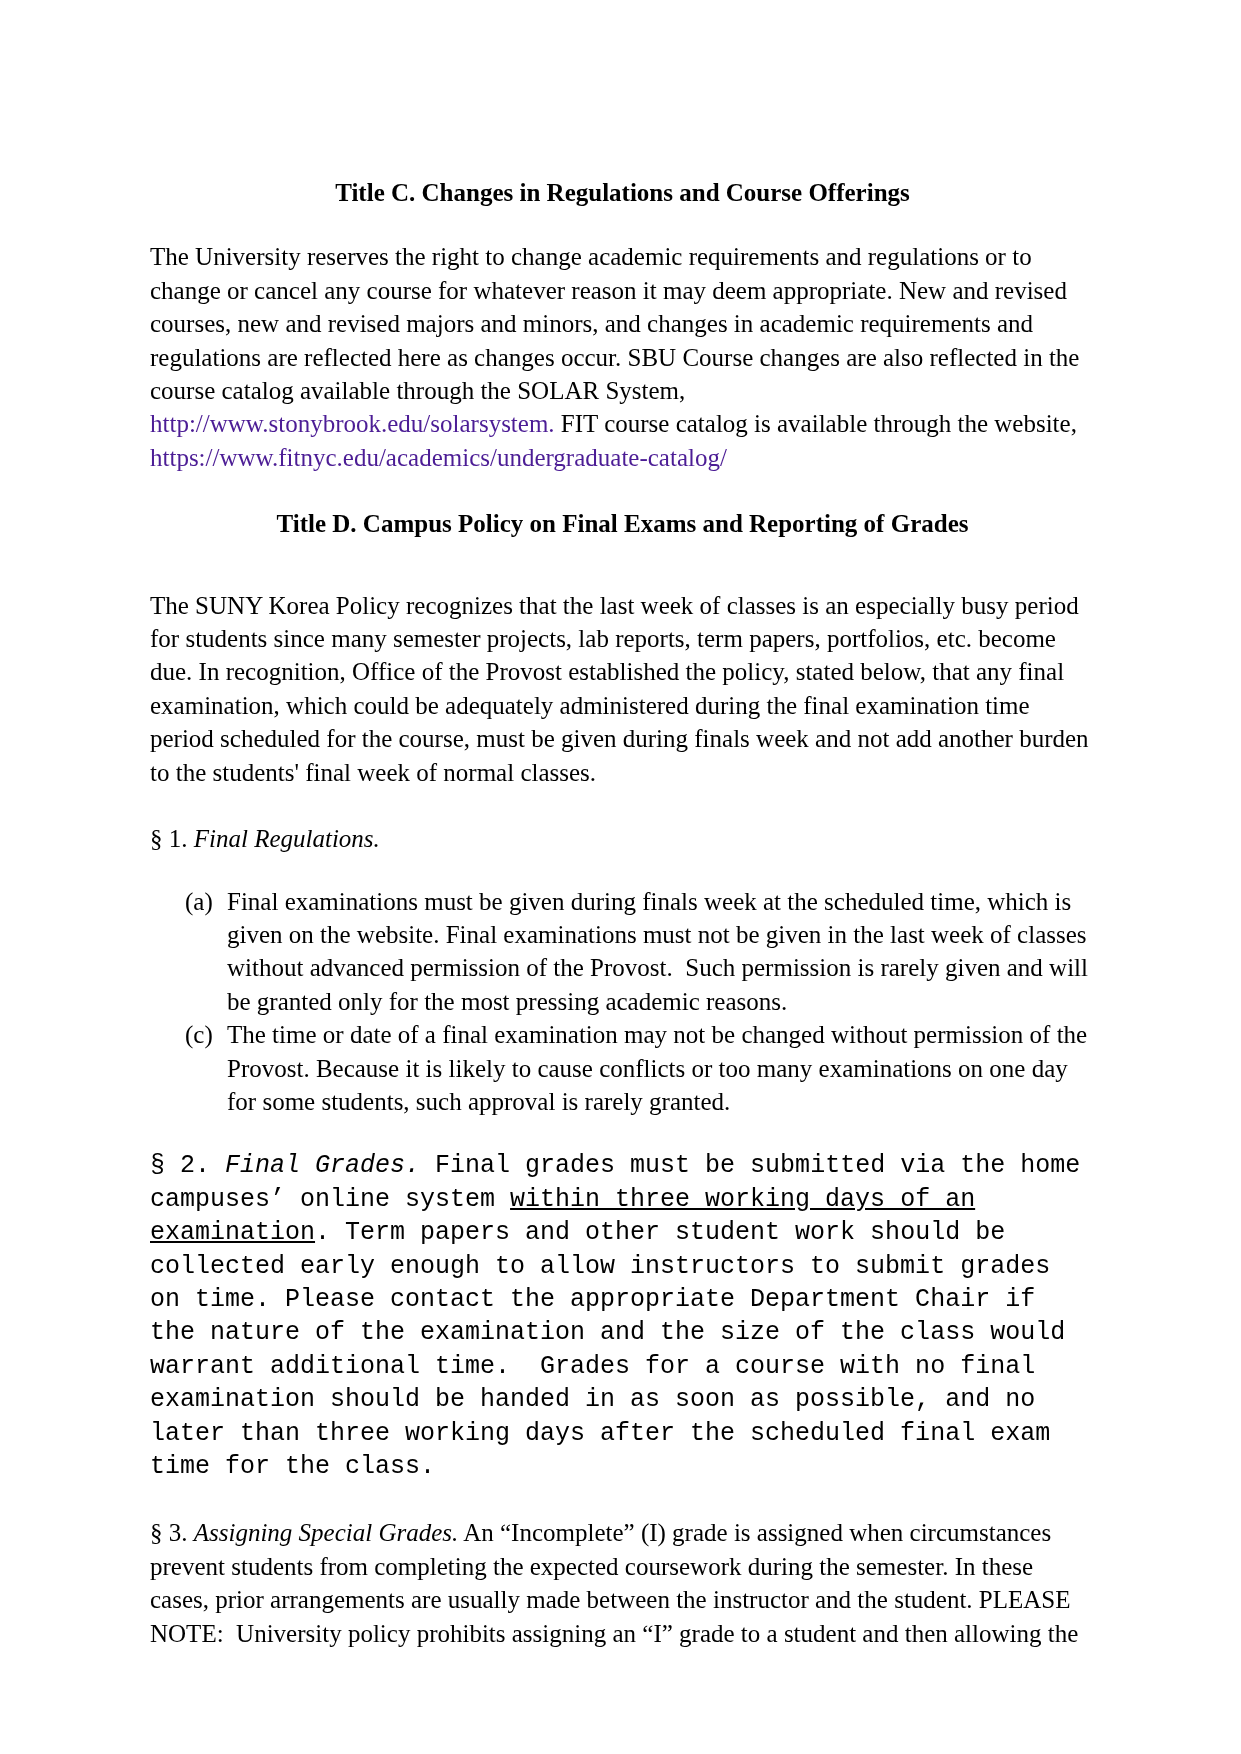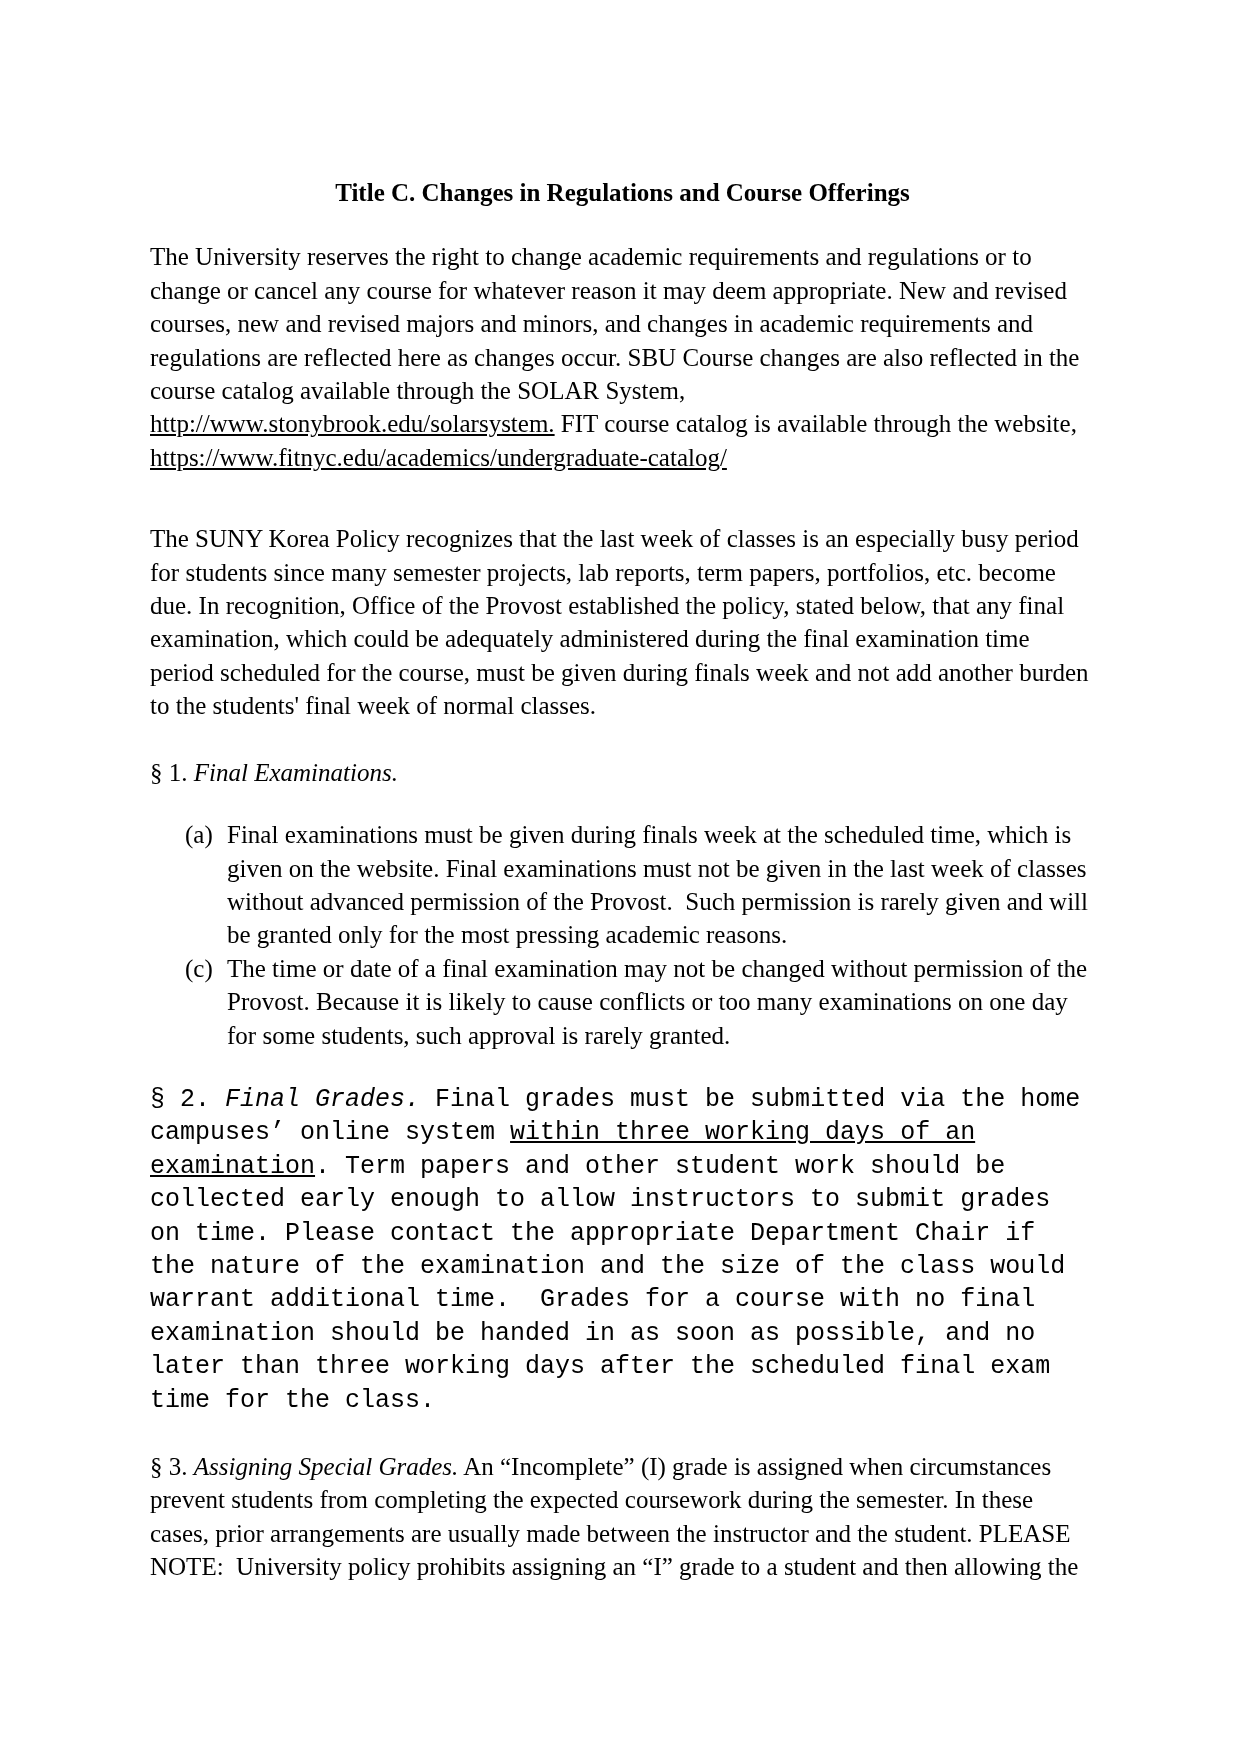--- a/index.html
+++ b/index.html
@@ -19,38 +19,39 @@
   #para-regulations { margin-top: 31px; }
   #title-d { margin-top: 33px; }
   #para-policy { margin-top: 48px; }
   #sec1 { margin-top: 33px; }
   .list { margin-top: 29px; }
   .li { padding-left: 77px; }
   .li .marker { display: inline-block; width: 42px; margin-left: -42px; }
   #sec2 { margin-top: 31px; font-family: Liberation Mono, monospace; }
   #sec3 { margin-top: 33px; }
   .pagenum { margin-top: 17px; text-align: center; }
-  a.link { color: #000000; text-decoration: underline; cursor: pointer; }
+  a.link { color: #4c1d95; cursor: pointer; }
   .it { font-style: italic; }
   .ul { text-decoration: underline; }
   .nowrap { white-space: nowrap; }
 </style>
 </head>
 <body>
 
 <div class="page">
 
   <h1 class="heading" id="title-c">Title C. Changes in Regulations and Course Offerings</h1>
 
   <p class="para" id="para-regulations"><span>The University reserves the right to change academic requirements and regulations or to change or cancel any course for whatever reason it may deem appropriate. New and revised courses, new and revised majors and minors, and changes in academic requirements and regulations are reflected here as changes occur. SBU Course changes are also reflected in the course catalog available through the SOLAR System,</span><br><span class="nowrap"><a class="link">http://www.stonybrook.edu/solarsystem.</a><span> FIT course catalog is available through the website,</span></span><br><a class="link">https://www.fitnyc.edu/academics/undergraduate-catalog/</a></p>
 
+  <h1 class="heading" id="title-d">Title D. Campus Policy on Final Exams and Reporting of Grades</h1>
 
   <p class="para" id="para-policy">The SUNY Korea Policy recognizes that the last week of classes is an especially busy period for students since many semester projects, lab reports, term papers, portfolios, etc. become due. In recognition, Office of the Provost established the policy, stated below, that any final examination, which could be adequately administered during the final examination time period scheduled for the course, must be given during finals week and not add another burden to the students' final week of normal classes.</p>
 
-  <p class="para" id="sec1"><span>§ 1. </span><span class="it">Final Examinations.</span></p>
+  <p class="para" id="sec1"><span>§ 1. </span><span class="it">Final Regulations.</span></p>
 
   <div class="list">
     <div class="li"><span class="marker">(a)</span><span>Final examinations must be given during finals week at the scheduled time, which is given on the website. Final examinations must not be given in the last week of classes without advanced permission of the Provost.&nbsp; Such permission is rarely given and will be granted only for the most pressing academic reasons.</span></div>
     <div class="li"><span class="marker">(c)</span><span>The time or date of a final examination may not be changed without permission of the Provost. Because it is likely to cause conflicts or too many examinations on one day for some students, such approval is rarely granted.</span></div>
   </div>
 
   <p class="para" id="sec2"><span>§ 2. </span><span class="it">Final Grades.</span><span> Final grades must be submitted via the home campuses’ online system </span><span class="ul">within three working days of an examination</span><span>. Term papers and other student work should be collected early enough to allow instructors to submit grades on time. Please contact the appropriate Department Chair if the nature of the examination and the size of the class would warrant additional time.&nbsp; Grades for a course with no final examination should be handed in as soon as possible, and no later than three working days after the scheduled final exam time for the class.</span></p>
 
   <p class="para" id="sec3"><span>§ 3. </span><span class="it">Assigning Special Grades.</span><span> An “Incomplete” (I) grade is assigned when circumstances prevent students from completing the expected coursework during the semester. In these cases, prior arrangements are usually made between the instructor and the student. PLEASE NOTE:&nbsp; University policy prohibits assigning an “I” grade to a student and then allowing the</span></p>
 

